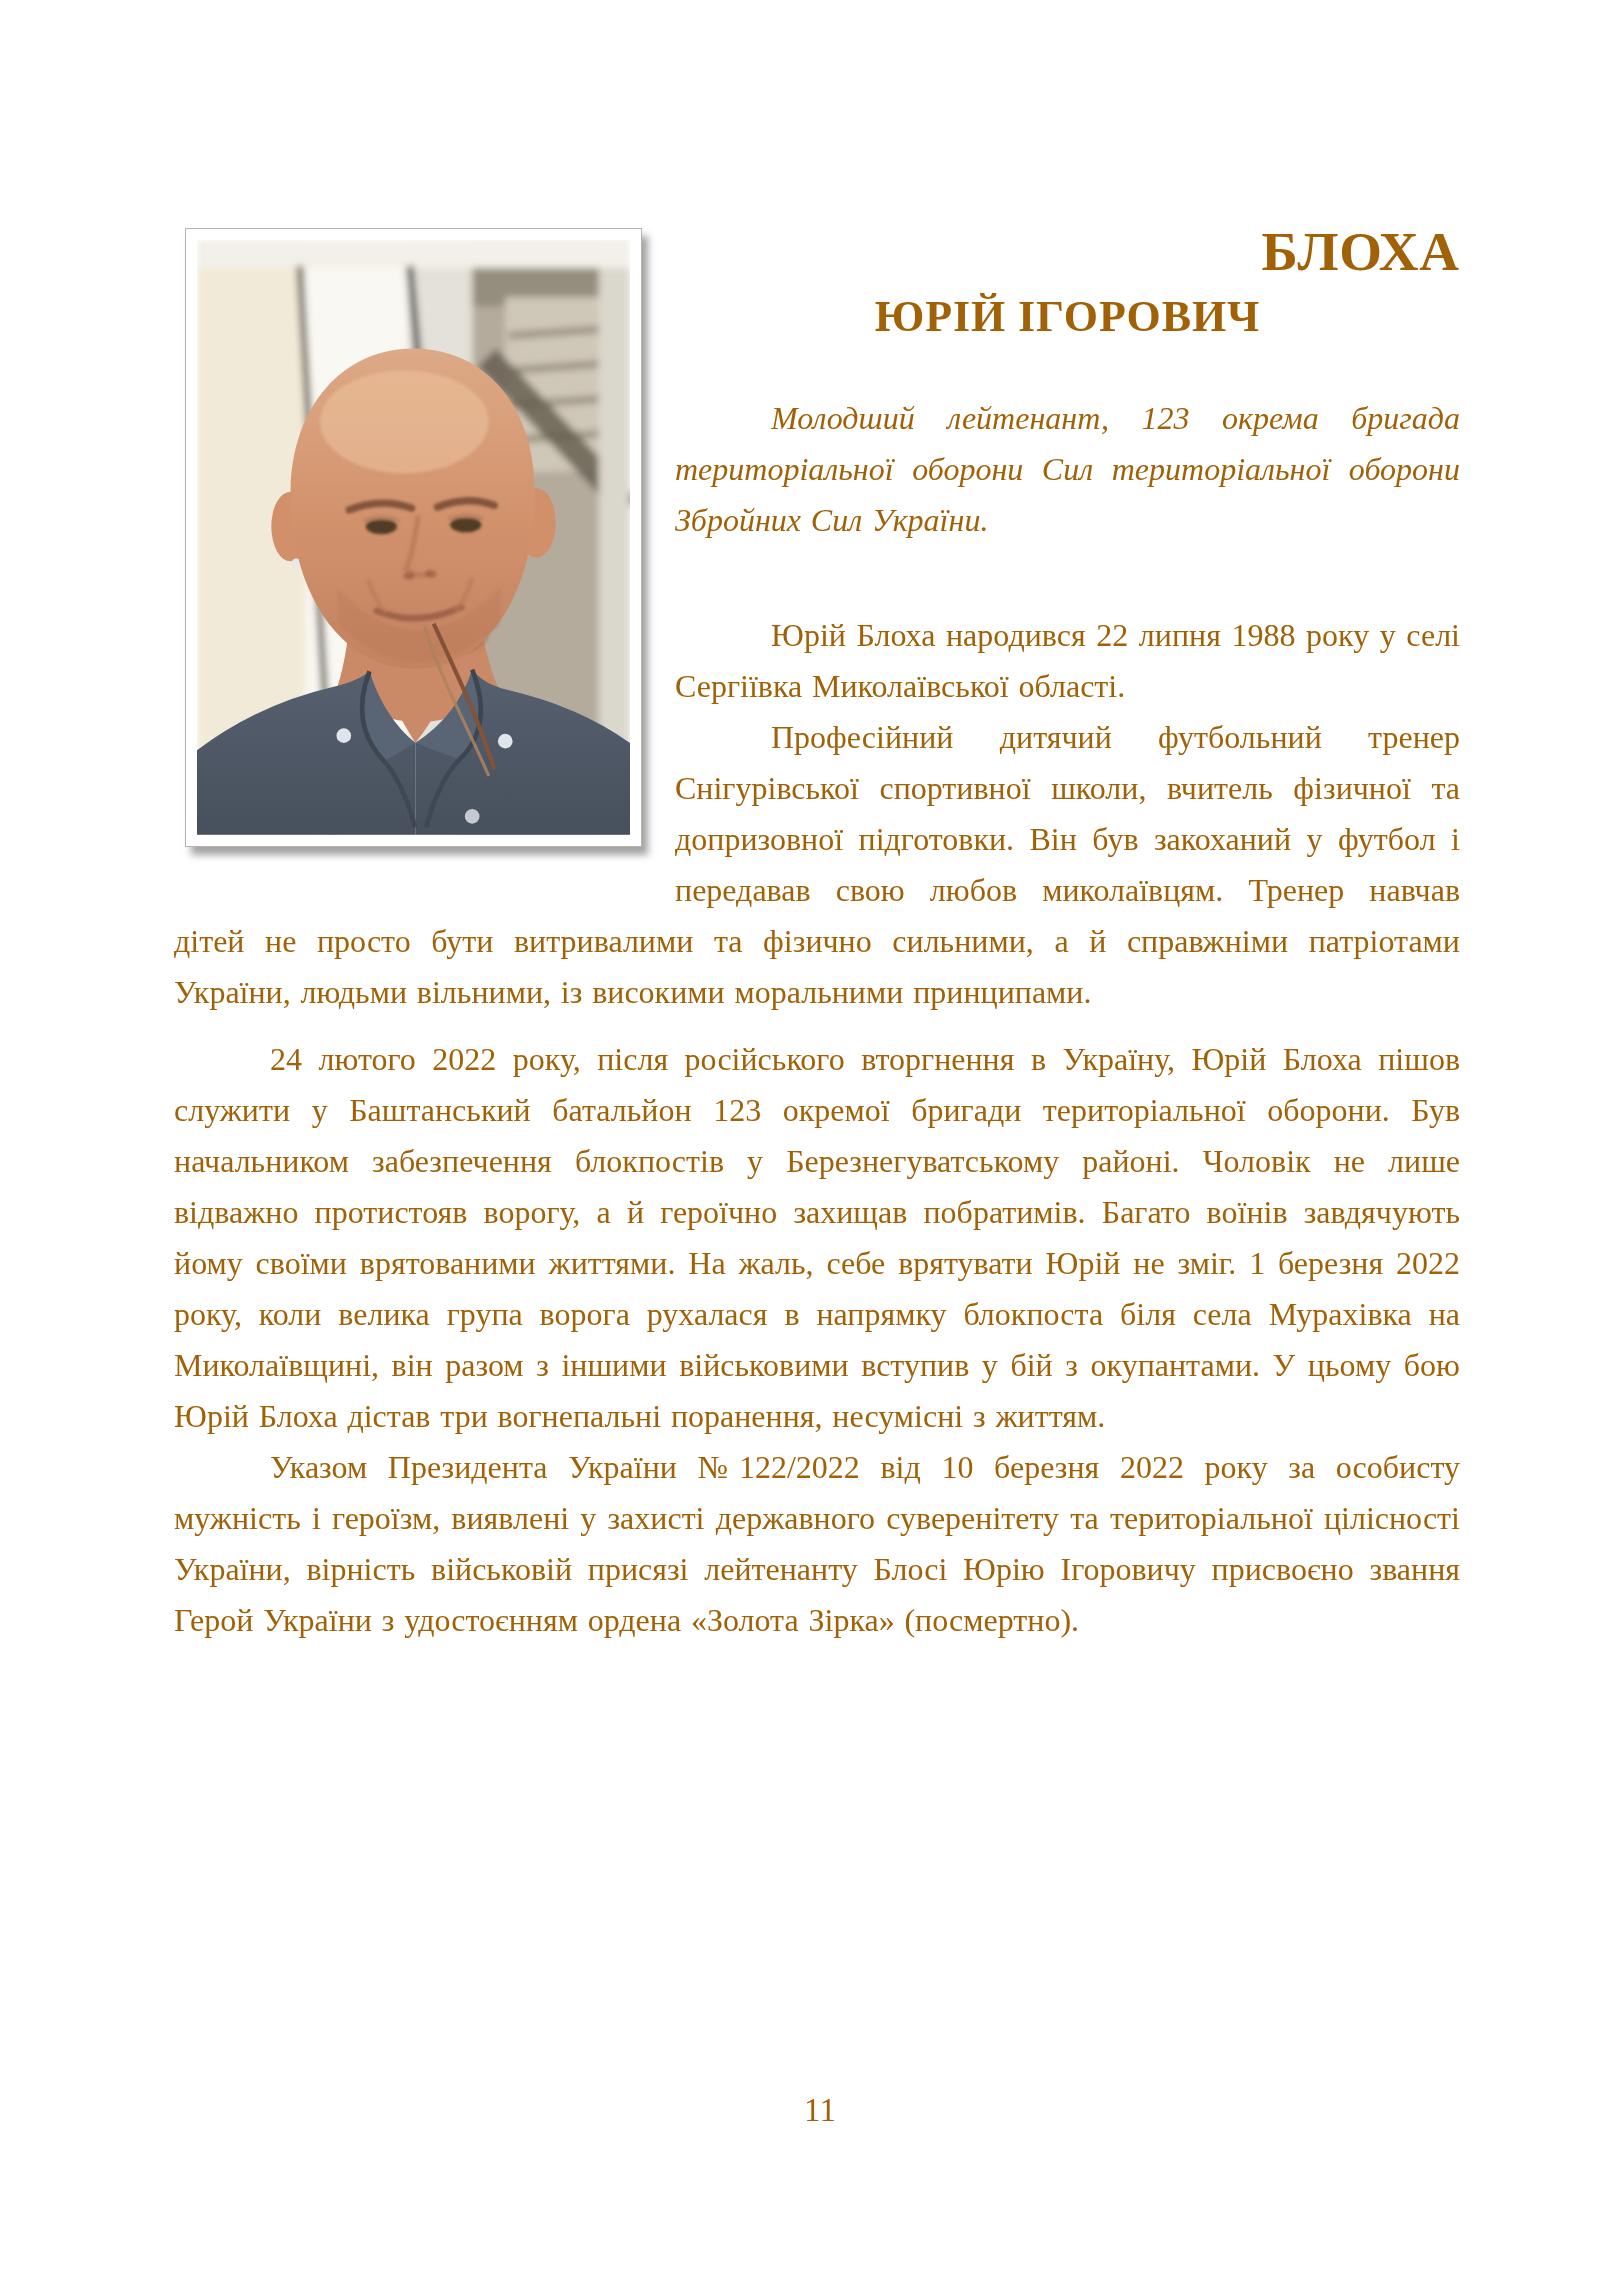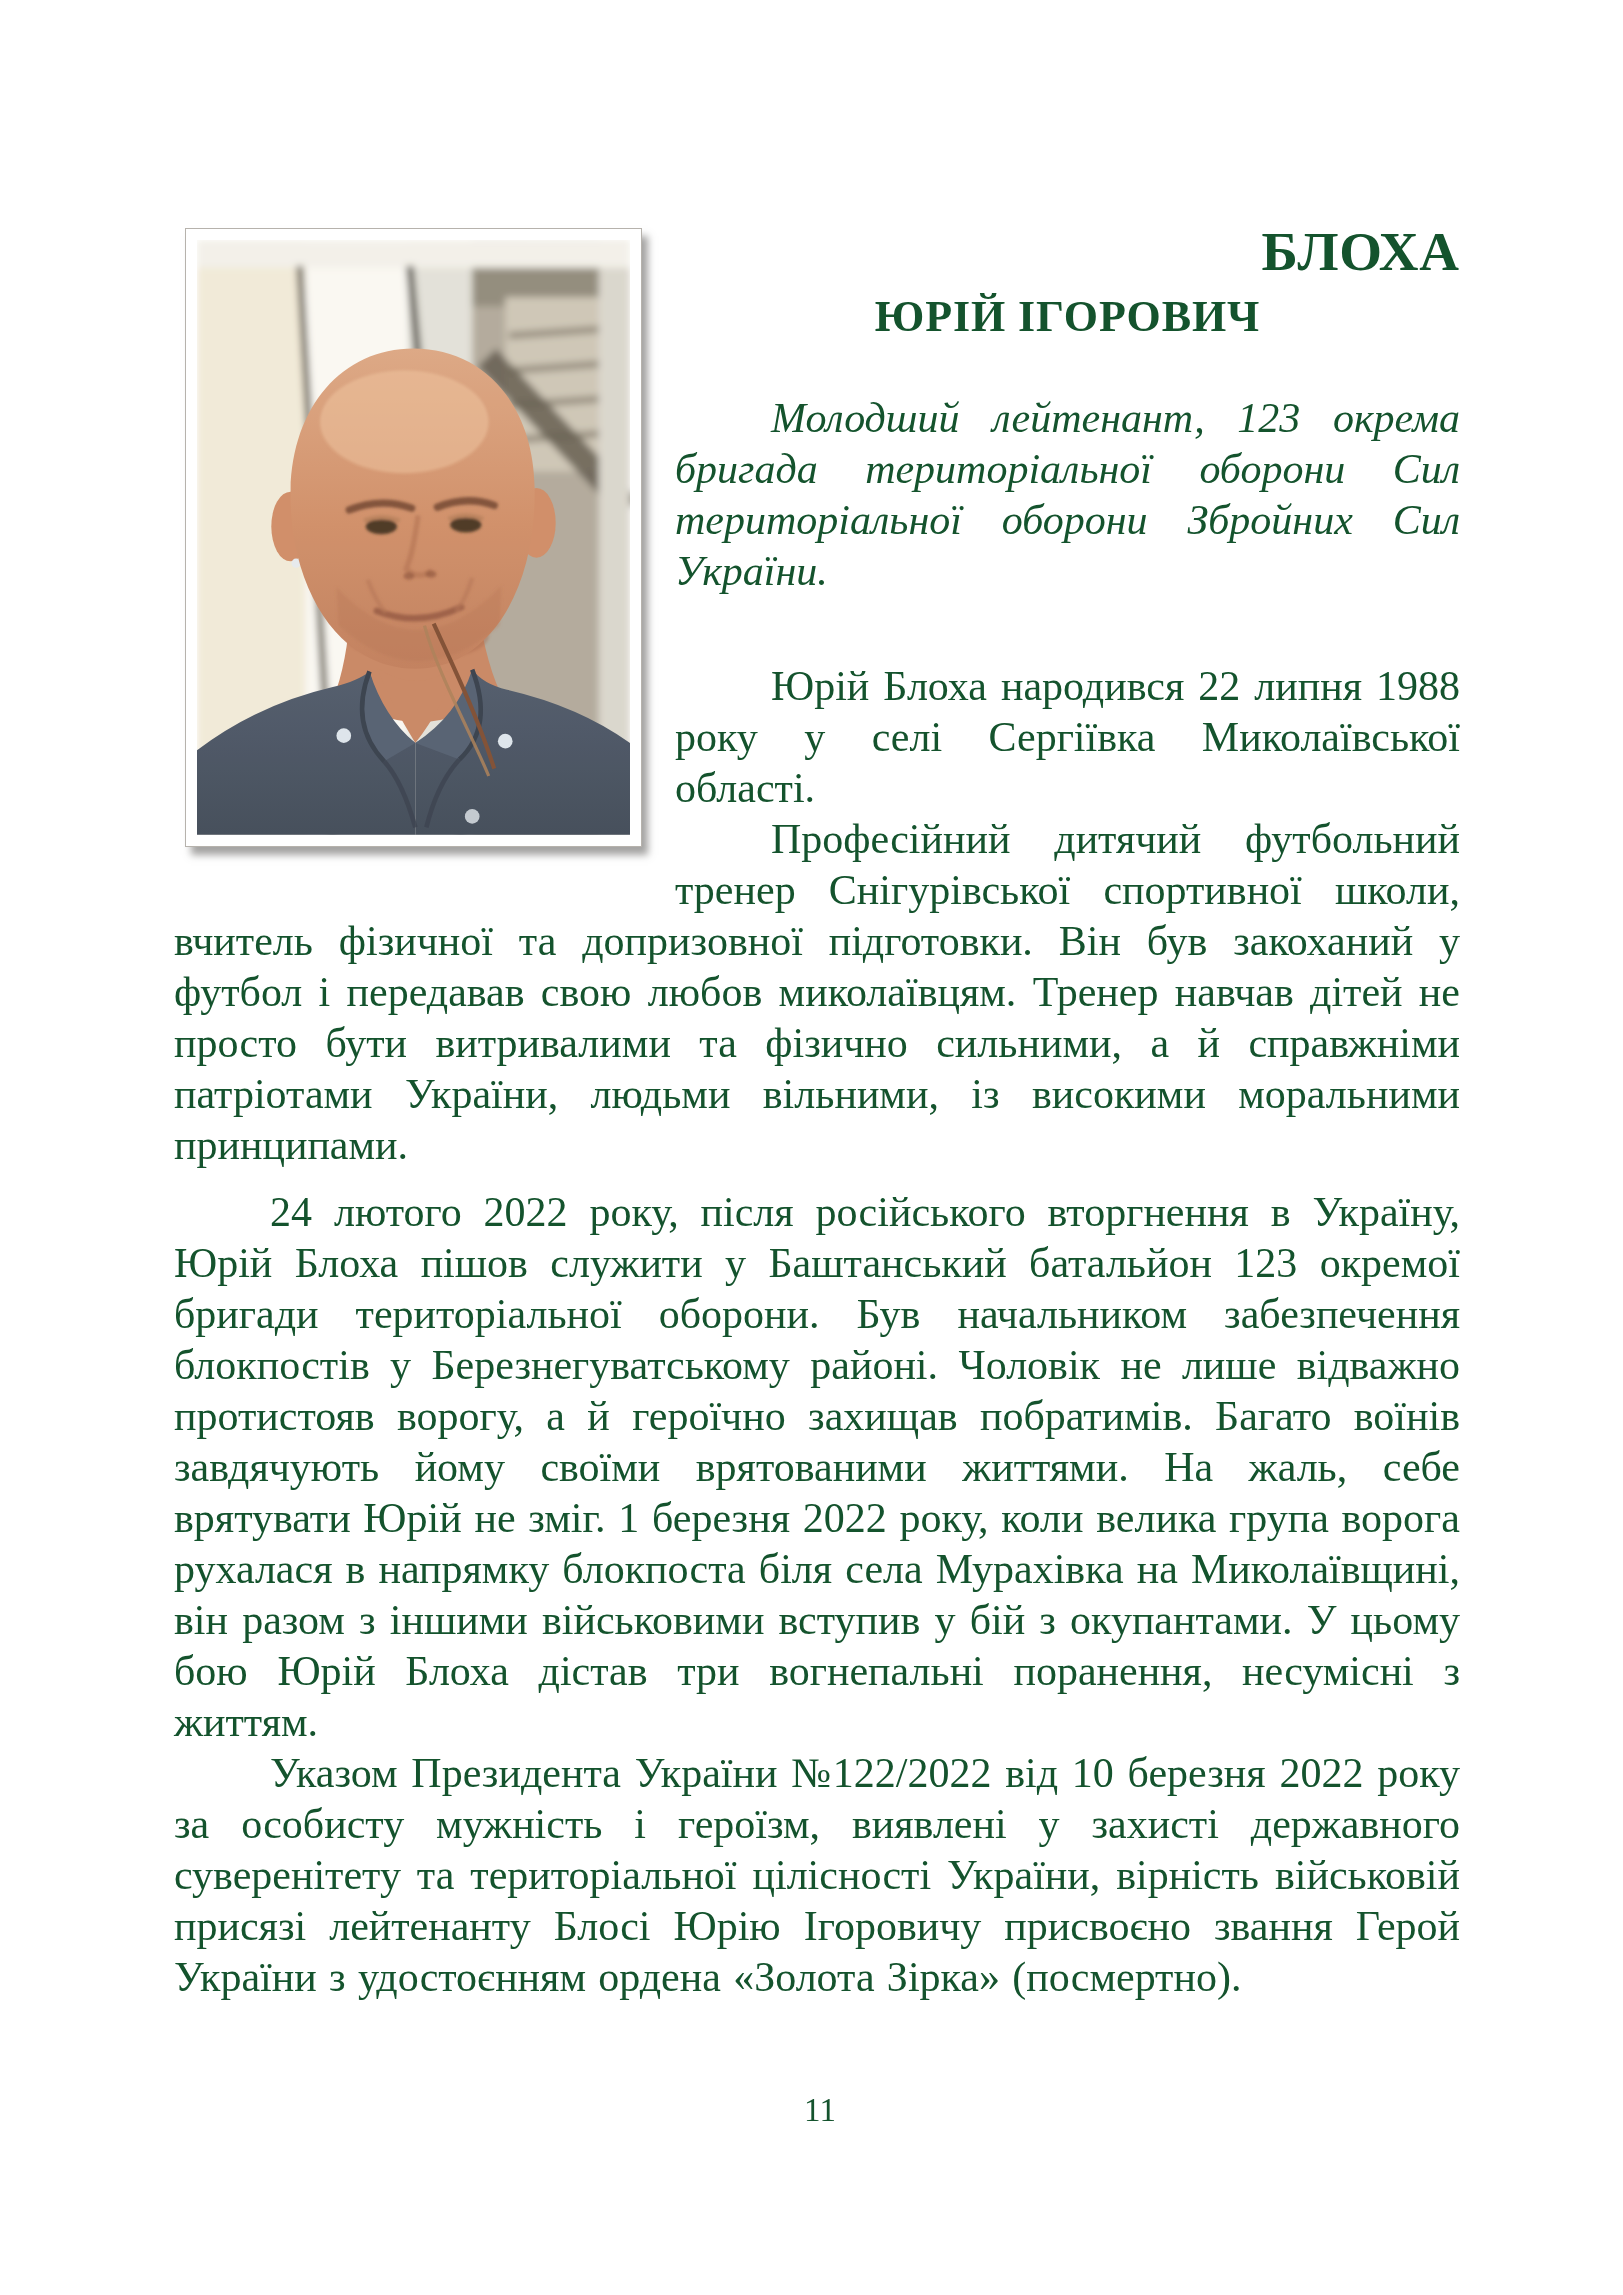--- a/index.html
+++ b/index.html
@@ -6,21 +6,21 @@
     margin: 0;
     padding: 0;
     background: #ffffff;
   }
   .page {
     position: relative;
     width: 1624px;
     height: 2296px;
     background: #ffffff;
     font-family: "Liberation Serif", "DejaVu Serif", serif;
-    color: #14532d;
+    color: #a16207;
     overflow: hidden;
   }
   .content {
     position: absolute;
     left: 174px;
     top: 0;
     width: 1286px;
   }
   
   .photo-frame {
@@ -50,21 +50,21 @@
     margin: 9.2px 0 0 0;
     font-size: 44px;
     line-height: 53px;
     font-weight: bold;
     text-align: center;
     letter-spacing: 0.9px;
   }
   
   p.body-text {
     margin: 0;
-    font-size: 42px;
+    font-size: 32px;
     line-height: 51px;
     text-align: justify;
     text-indent: 96px;
     word-spacing: 1.8px;
   }
   p.lead {
     margin-top: 50px;
     font-style: italic;
   }
   p.gap-before {

